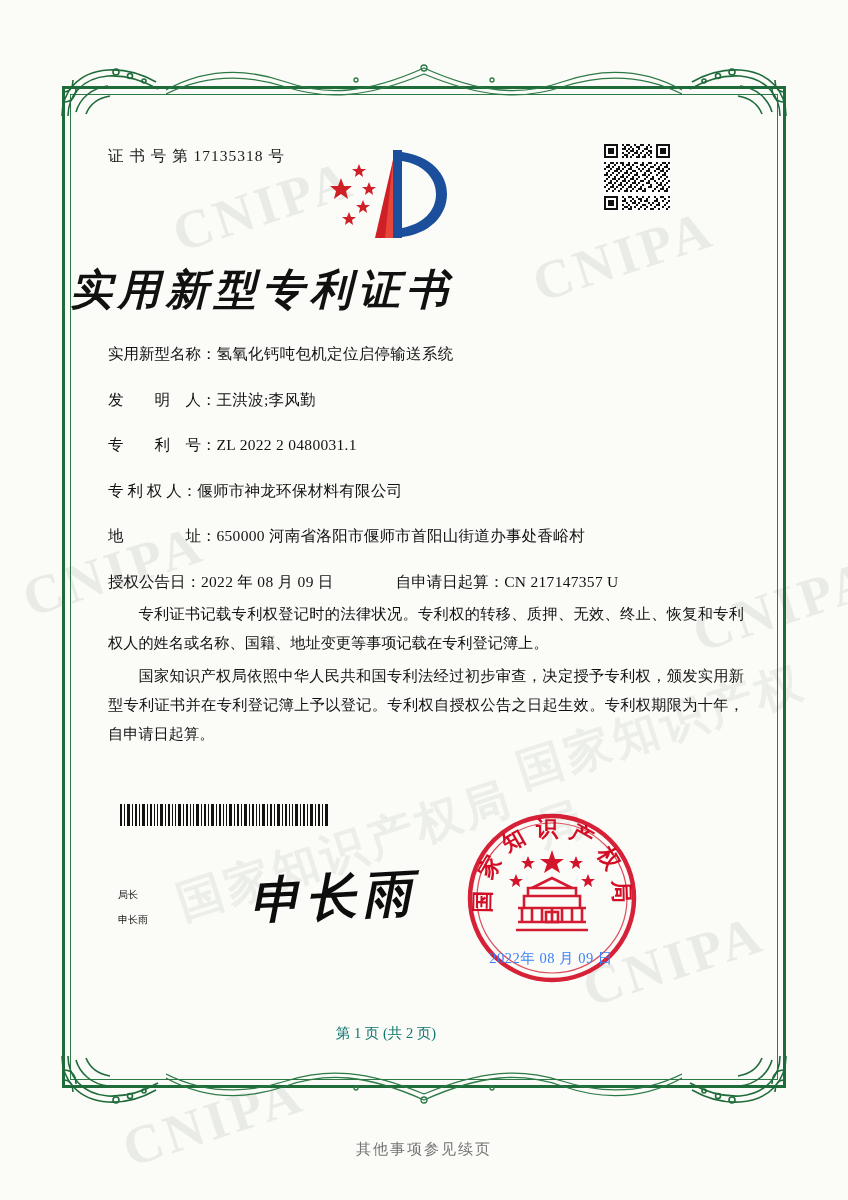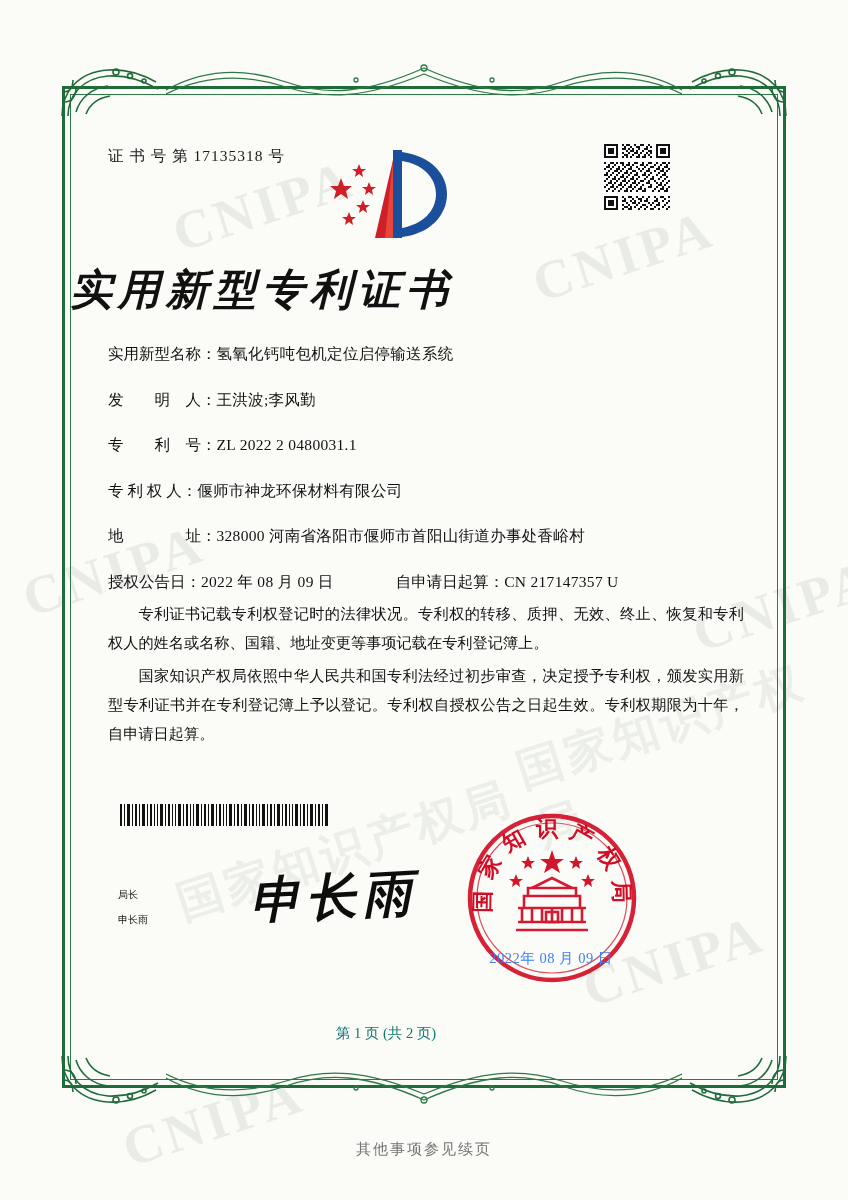--- a/index.html
+++ b/index.html
@@ -617,21 +617,21 @@
       <div class="field-row">
         <span class="field-label">专　　利　号：</span>
         <span class="field-value">ZL 2022 2 0480031.1</span>
       </div>
       <div class="field-row">
         <span class="field-label">专 利 权 人：</span>
         <span class="field-value">偃师市神龙环保材料有限公司</span>
       </div>
       <div class="field-row">
         <span class="field-label">地　　　　址：</span>
-        <span class="field-value">328000 河南省洛阳市偃师市首阳山街道办事处香峪村</span>
+        <span class="field-value">650000 河南省洛阳市偃师市首阳山街道办事处香峪村</span>
       </div>
       <div class="field-row two">
         <span class="field-label">授权公告日：</span>
         <span class="field-value">2022 年 08 月 09 日</span>
         <span class="field-label field-label2">自申请日起算：</span>
         <span class="field-value">CN 217147357 U</span>
       </div>
     </div>
 
     <div class="paras">

